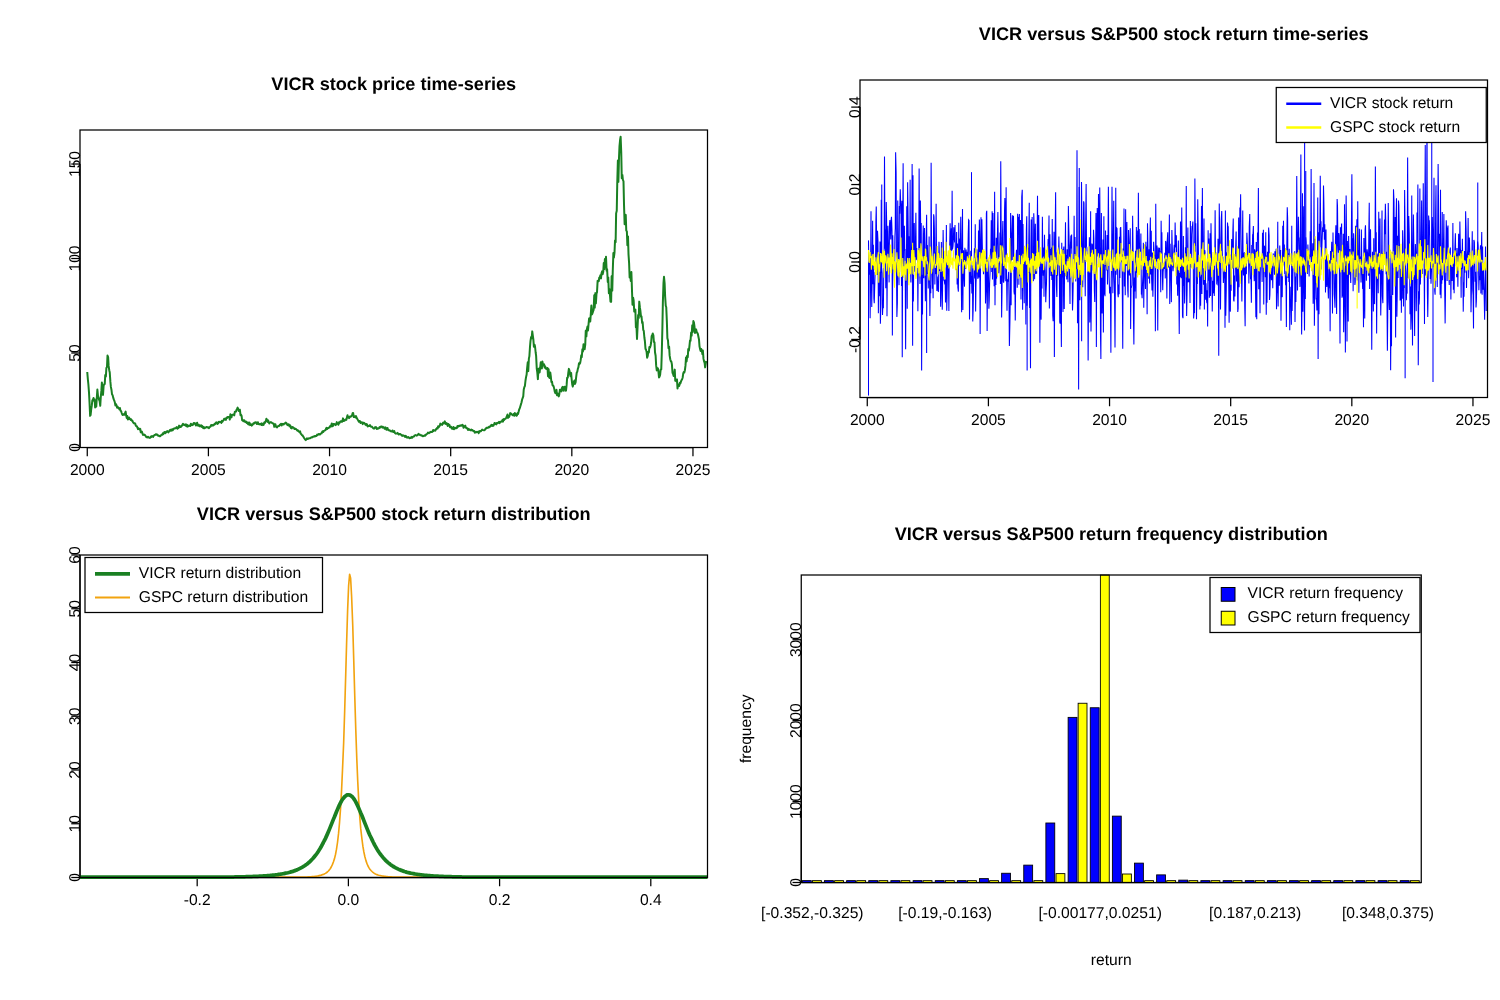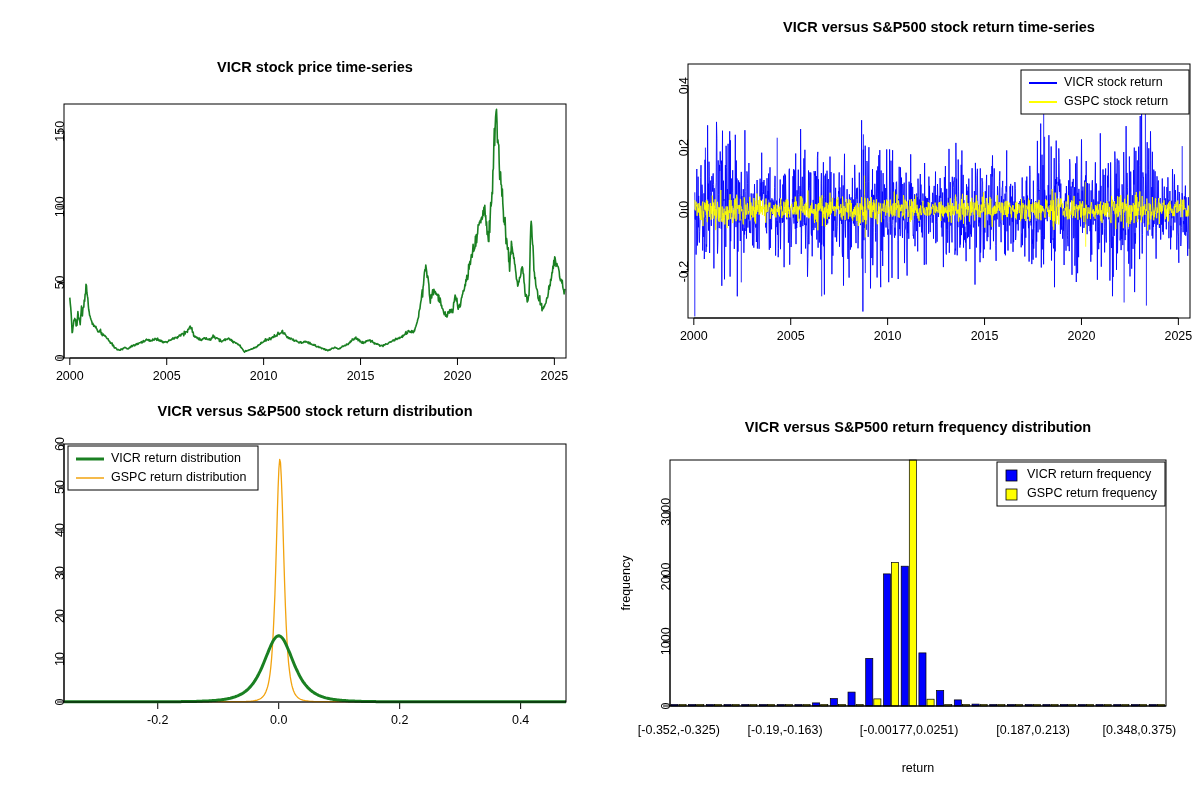--- a/index.html
+++ b/index.html
@@ -1,19 +1,19 @@
 <!DOCTYPE html>
 <html><head>
 <meta charset="utf-8">
 <style>
   html,body{margin:0;padding:0;background:#ffffff;}
   body{width:1200px;height:800px;font-family:"Liberation Sans",sans-serif;color:#000;overflow:hidden;}
   #stage{position:relative;width:1200px;height:800px;}
   .panel{position:absolute;width:600px;height:400px;}
-  #p1{left:0;top:0;margin-top:40px;} #p2{left:624px;top:0;} #p3{left:0;top:384px;text-align:right;} #p4{left:600px;top:400px;}
+  #p1{left:0;top:0;margin-top:40px;} #p2{left:624px;top:0;} #p3{left:0;top:384px;text-align:right;} #p4{left:571px;top:400px;}
   svg{display:block;}
   .ttl{font-family:"Liberation Sans",sans-serif;font-size:14.5px;font-weight:bold;text-anchor:middle;fill:#000;}
   .tick{font-family:"Liberation Sans",sans-serif;font-size:12.5px;fill:#000;}
   .axlab{font-family:"Liberation Sans",sans-serif;font-size:12.5px;fill:#000;text-anchor:middle;}
   .leg{font-family:"Liberation Sans",sans-serif;font-size:12.5px;fill:#000;dominant-baseline:middle;}
   .box{fill:none;stroke:#000;stroke-width:1;}
   .axline{stroke:#000;stroke-width:1;fill:none;}
 </style>
 </head>
 <body>

